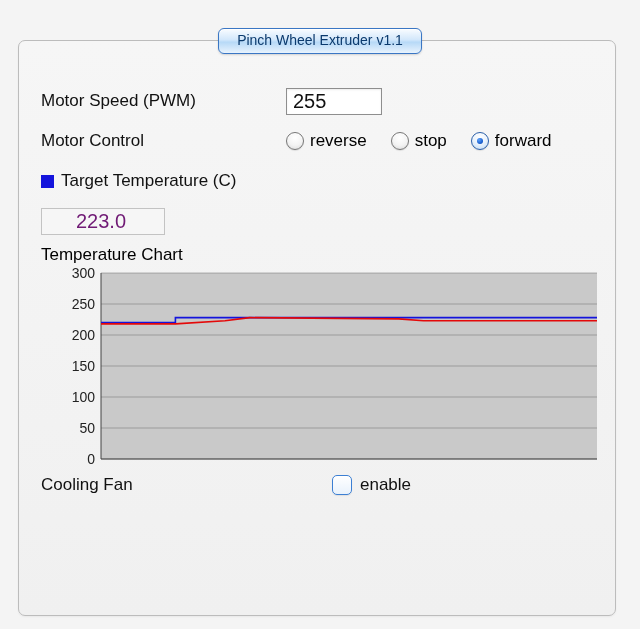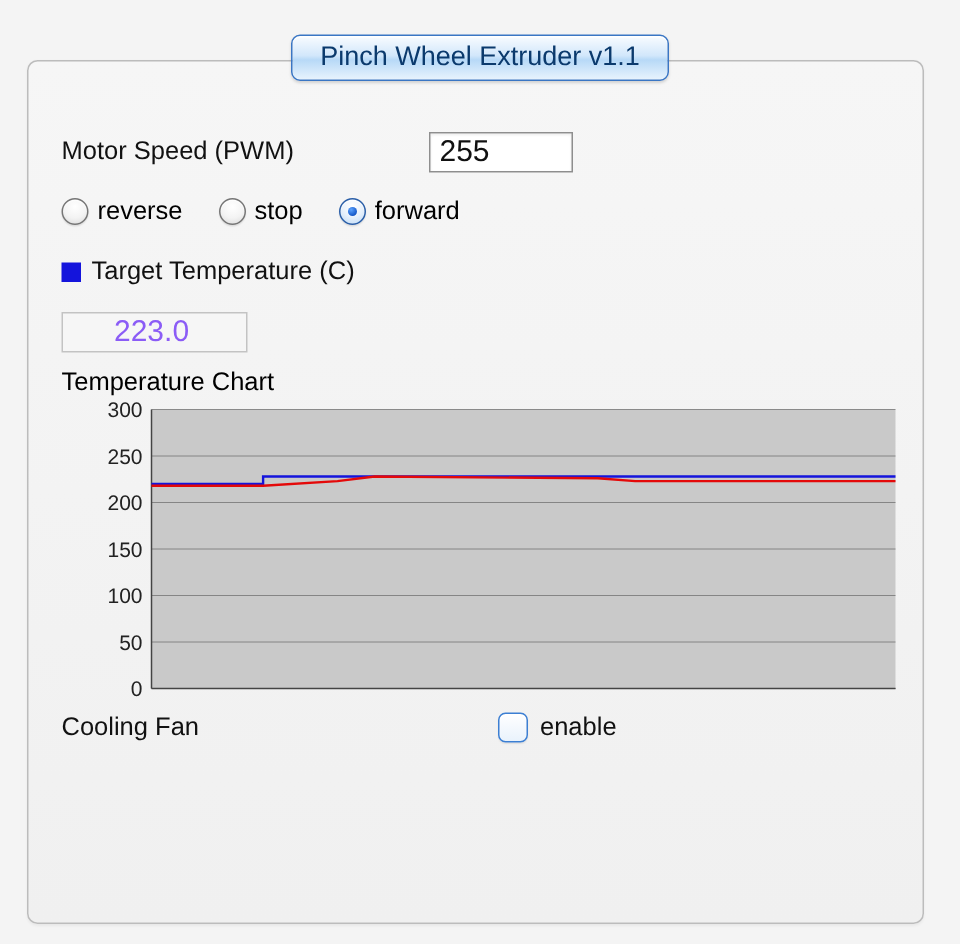--- a/index.html
+++ b/index.html
@@ -19,21 +19,21 @@
     display: flex;
     justify-content: center;
     align-items: flex-end;
     z-index: 2;
   }
   .tab {
     background: linear-gradient(to bottom, #f9fcff 0%, #d2e7fb 45%, #b7d9f7 55%, #e8f3fd 100%);
     border: 1px solid #3a76c4;
     border-radius: 6px;
     padding: 4px 18px 5px 18px;
-    font-size: 18px;
+    font-size: 14px;
     color: #0b3a6d;
     box-shadow: inset 0 1px 0 #fff, 0 1px 2px rgba(0,0,0,0.15);
     position: relative;
     top: 10px;
     line-height: 1.1;
   }
   .panel {
     position: absolute;
     left: 18px;
     top: 40px;
@@ -74,21 +74,21 @@
     font-size: 20px;
     color: #111;
     padding: 1px 6px;
     box-shadow: inset 0 1px 2px rgba(0,0,0,0.08);
     box-sizing: content-box;
     font-family: inherit;
   }
   .input-text.readonly {
     background: #f6f6f6;
     border: 1px solid #c3c3c3;
-    color: #8b5cf6;
+    color: #701a75;
     box-shadow: none;
     padding-left: 34px;
   }
   .radio-group {
     display: flex;
     align-items: center;
     gap: 8px;
   }
   .radio-item {
     display: flex;
@@ -162,20 +162,23 @@
 <div class="panel">
 
   <div class="row">
     <div class="label-col">
       <span class="label-text">Motor Speed (PWM)</span>
     </div>
     <input class="input-text" type="text" value="255" style="">
   </div>
 
   <div class="row">
+    <div class="label-col">
+      <span class="label-text">Motor Control</span>
+    </div>
     <div class="radio-group">
       <div class="radio-item">
         <span class="radio-visual"></span>
         <span class="radio-label">reverse</span>
       </div>
       <div class="radio-item">
         <span class="radio-visual"></span>
         <span class="radio-label">stop</span>
       </div>
       <div class="radio-item">

